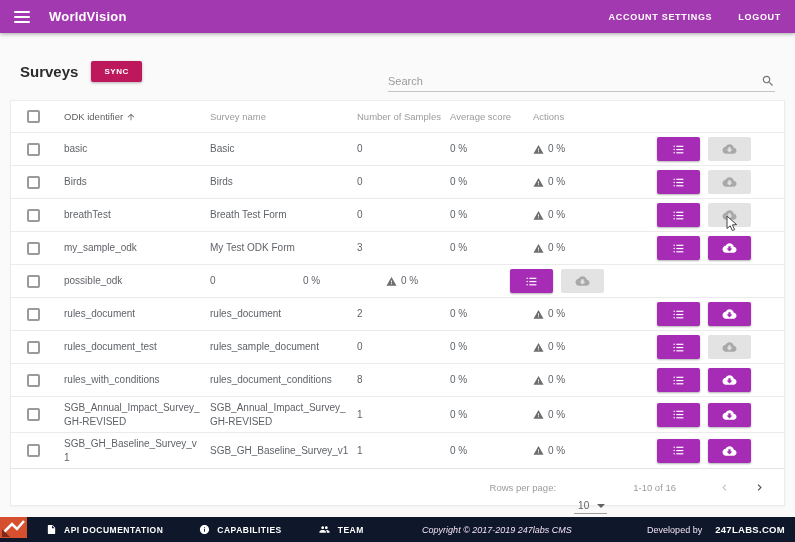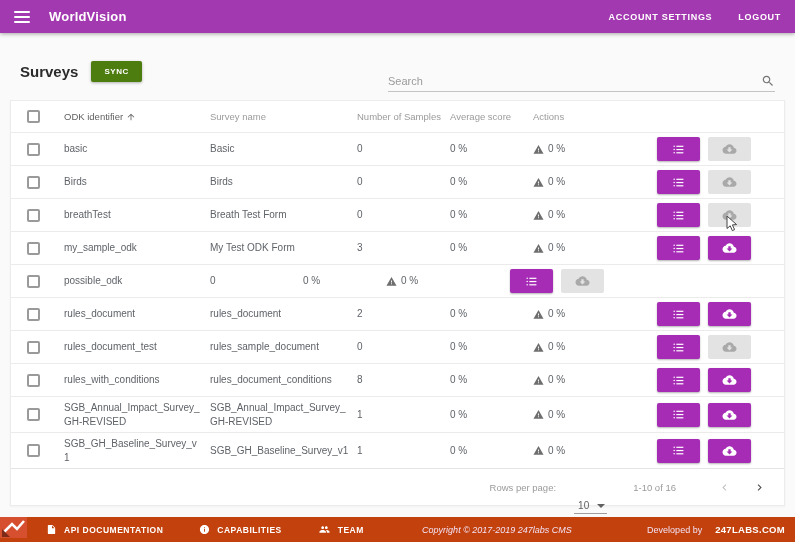--- a/index.html
+++ b/index.html
@@ -18,21 +18,21 @@
   .appbar-title { color:#fff; font-size:13px; font-weight:bold; letter-spacing:.2px; margin-left:19px; }
   .appbar-nav { margin-left:auto; display:flex; align-items:center; gap:26px; }
   .appbar-nav .navlink {
     color:#fff; font-size:9px; font-weight:bold; letter-spacing:.7px; cursor:pointer; background:none; border:none;
     font-family:"Liberation Sans", sans-serif;
   }
   
   .toolbar { display:flex; align-items:center; padding:17px 20px 6px 20px; }
   .page-title { font-size:15px; font-weight:bold; color:#2b2b2b; }
   .sync-btn {
-    margin-left:13px; background:#4d7c0f; color:#fff; border:none; border-radius:2px;
+    margin-left:13px; background:#be185d; color:#fff; border:none; border-radius:2px;
     font-size:8px; font-weight:bold; letter-spacing:.6px; padding:6px 13px; cursor:pointer;
     box-shadow:0 1px 3px rgba(0,0,0,.3); font-family:"Liberation Sans", sans-serif;
   }
   .search-box {
     margin-left:auto; width:387px; display:flex; align-items:center;
     border-bottom:1px solid #c3c3c3; padding-bottom:3px; align-self:flex-end;margin-top:24px;
   }
   .search-input {
     flex:1; border:none; outline:none; background:transparent; font-size:11px; color:#555;
     font-family:"Liberation Sans", sans-serif;
@@ -75,21 +75,21 @@
   }
   .rpp-select {
     display:flex; align-items:center; gap:8px; margin-left:18px; padding:3px 2px 2px 4px;
     border-bottom:1px solid #9e9e9e; color:#616161; font-size:10px; cursor:pointer;margin-top:37px;
   }
   .caret-down { width:0; height:0; border-left:4px solid transparent; border-right:4px solid transparent; border-top:4px solid #616161; }
   .range-label { margin:0 24px 0 26px; }
   .pg-btn { background:none; border:none; cursor:pointer; display:flex; align-items:center; padding:4px; margin-left:14px; }
   
   .footer {
-    position:absolute; left:0; bottom:0; width:795px; height:25px; background:#c2410c;
+    position:absolute; left:0; bottom:0; width:795px; height:25px; background:#0f172a;
     display:flex; align-items:center; color:#fff; z-index:2;
   }
   .footer-left { display:flex; align-items:center; gap:36px; margin-left:46px; }
   .footer-link { display:flex; align-items:center; gap:7px; cursor:pointer; background:none; border:none; color:#fff;
     font-family:"Liberation Sans", sans-serif; }
   .footer-link .flabel { font-size:8.5px; font-weight:bold; letter-spacing:.5px; }
   .footer-copy { margin-left:auto; margin-right:auto; font-size:9px; color:#f3e2f6;font-style:italic; }
   .footer-right { display:flex; align-items:center; gap:13px; margin-right:10px;padding-left:17px; }
   .developed-by { font-size:9px; color:#f3e2f6; }
   .developer-link { font-size:9.5px; font-weight:bold; letter-spacing:.3px; color:#fff; cursor:pointer; }

